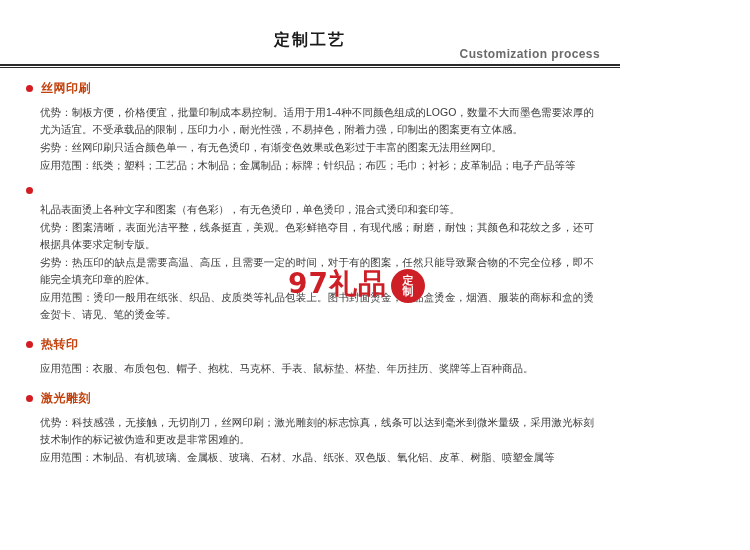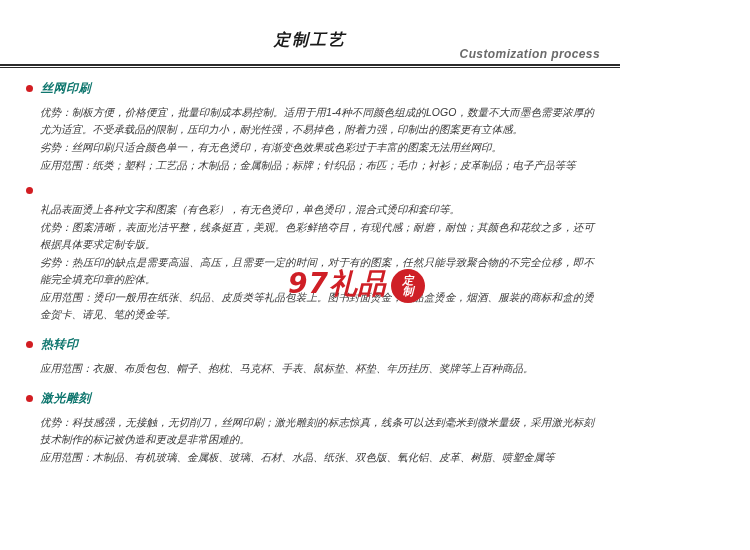--- a/index.html
+++ b/index.html
@@ -13,21 +13,20 @@
     font-family: "Liberation Sans", sans-serif;
     color: #333333;
     overflow: hidden;
     position: relative;
   }
   .page {
     position: relative;
     width: 620px;
     height: 550px;
     box-sizing: border-box;
-    font-style: italic;
   }
 
   
   .header {
     position: relative;
     height: 66px;
     border-bottom: 2px solid #2b2b2b;
     box-sizing: border-box;
   }
   .header-title {
@@ -76,21 +75,21 @@
     width: 7px;
     height: 7px;
     border-radius: 50%;
     background: #d21d22;
     margin-right: 8px;
     flex: 0 0 auto;
   }
   .section-title {
     font-size: 12px;
     font-weight: bold;
-    color: #0f766e;
+    color: #c2410c;
     letter-spacing: 0.5px;
   }
   .para {
     font-size: 10.5px;
     line-height: 17px;
     color: #3a3a3a;
     margin: 0 0 1px 14px;
     text-align: justify;
   }
 

